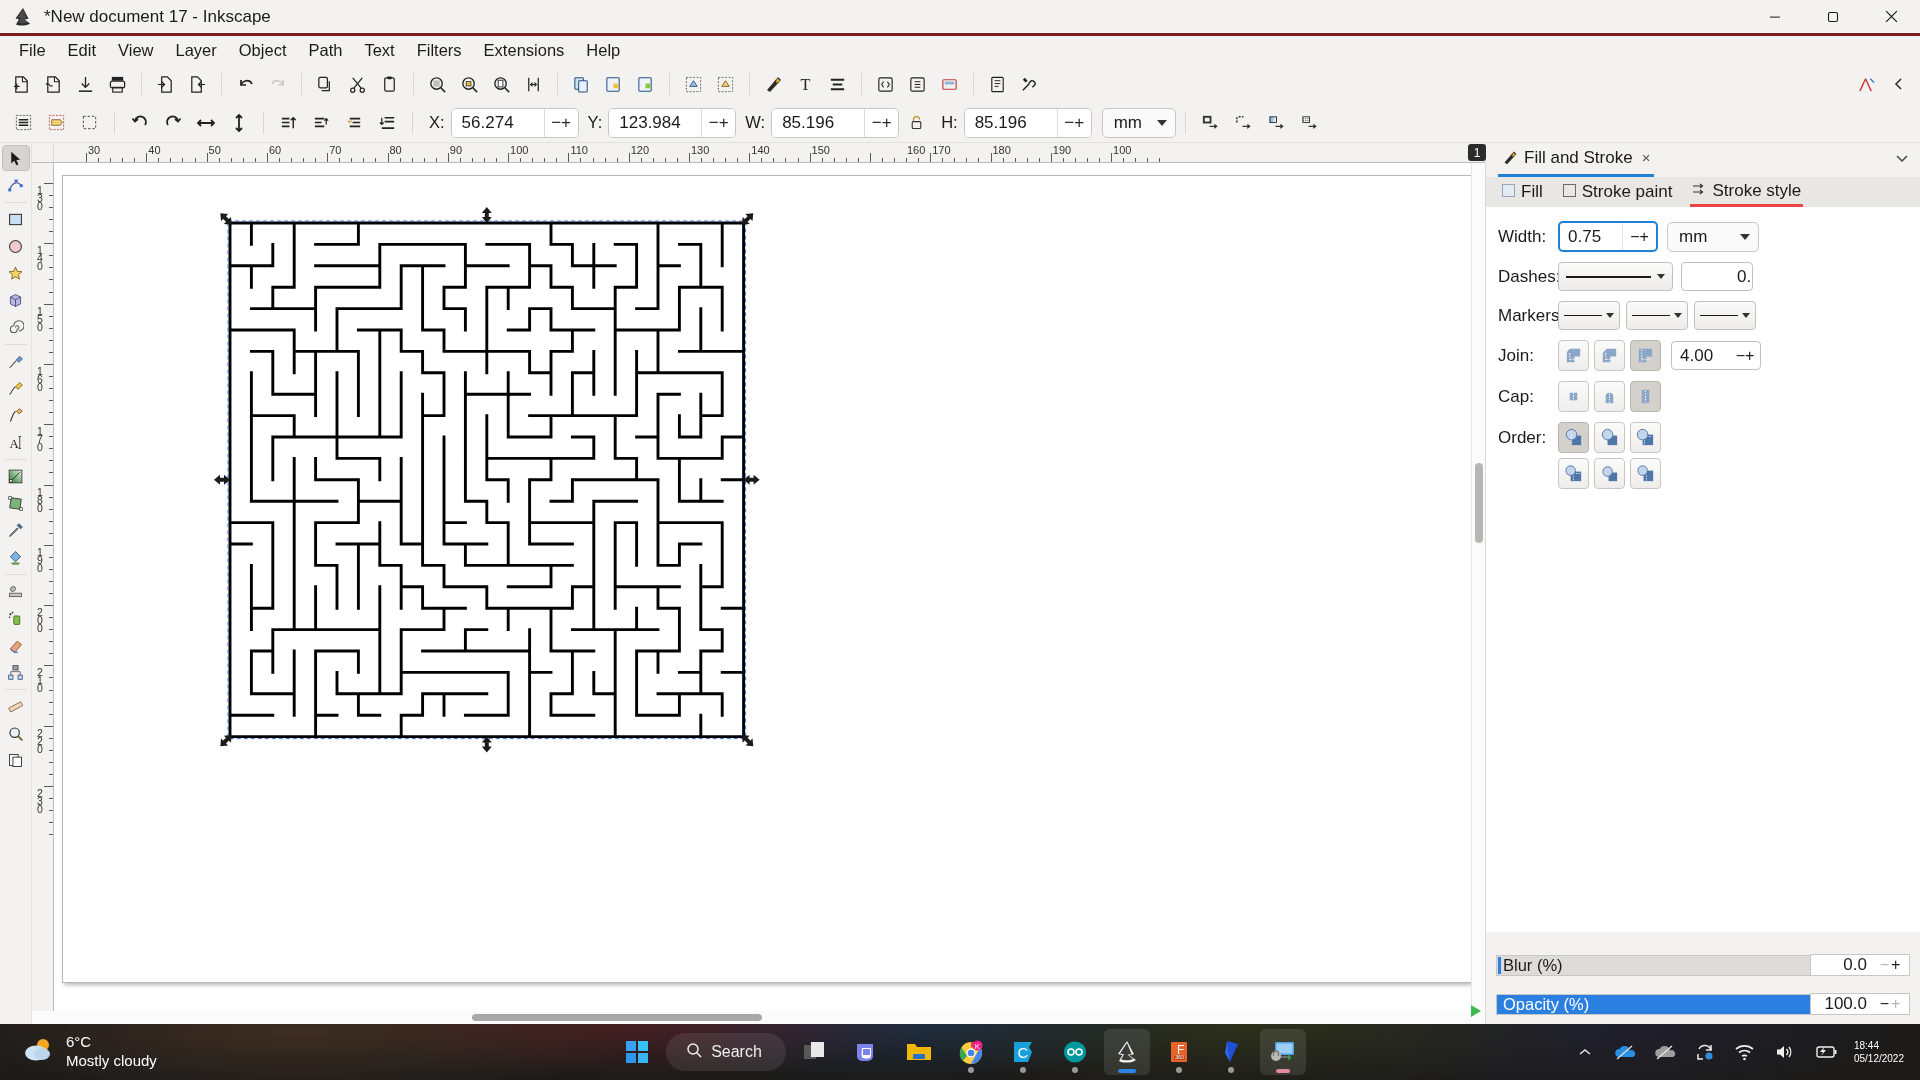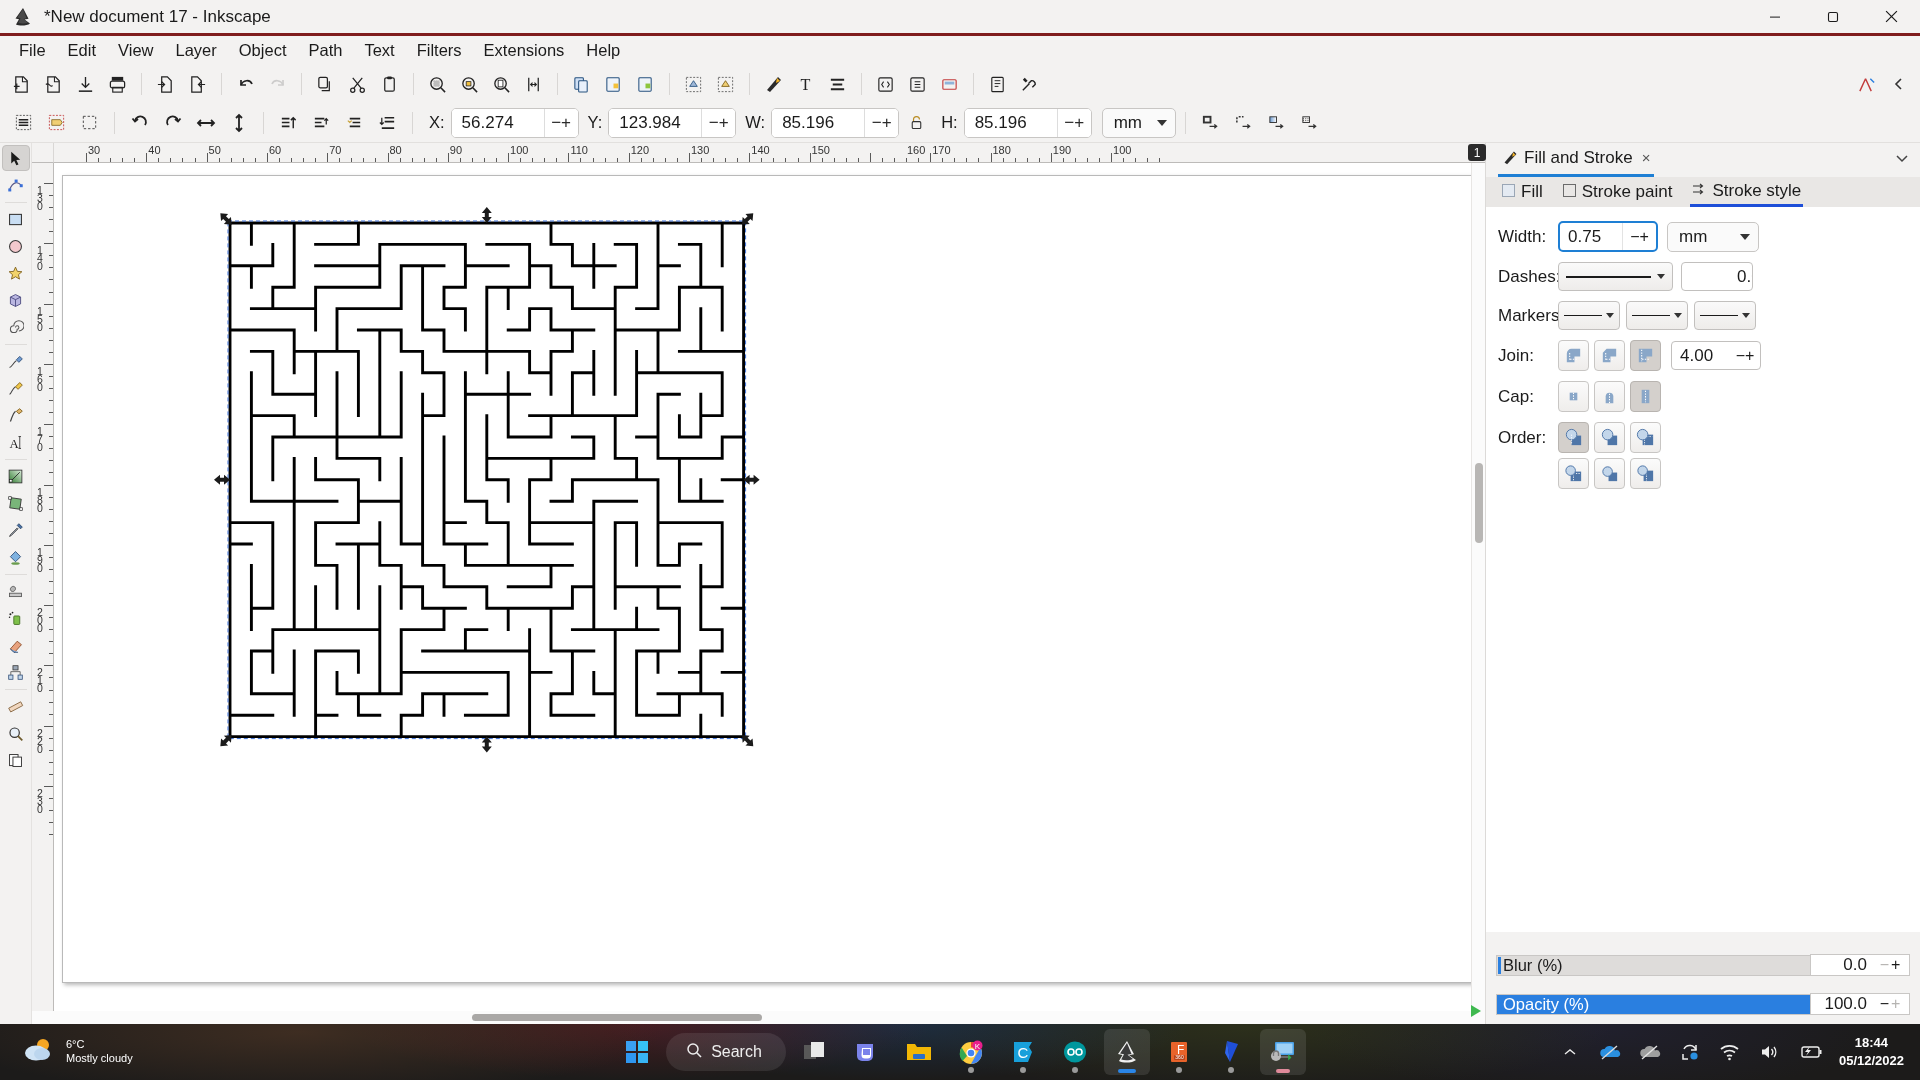--- a/index.html
+++ b/index.html
@@ -106,21 +106,21 @@
   .dock-tabs { display: flex; align-items: center; height: 34px; padding-left: 12px; }
   .dock-tab {
     display: flex; align-items: center; gap: 5px; font-size: 17px; color: #1b1b1b;
     padding: 4px 4px 6px 4px; border-bottom: 3px solid #1e7fd4;
   }
   .dock-tab .x { font-size: 15px; color: #555; margin-left: 4px; }
   .dock-collapse { margin-left: auto; margin-right: 10px; color: #333; }
 
   .fs-tabs { display: flex; align-items: center; gap: 16px; height: 30px; padding: 0 14px; background: #e9e7e5; }
   .fs-tab { display: flex; align-items: center; gap: 6px; font-size: 17px; color: #1b1b1b; height: 100%; padding: 0 2px; }
-  .fs-tab.active { border-bottom: 3px solid #1d4ed8; }
+  .fs-tab.active { border-bottom: 3px solid #ef4444; }
 
   .fs-body { background: #fff; flex: 1; padding: 14px 12px; position: relative; }
   .row { display: flex; align-items: center; margin-bottom: 10px; }
   .rlabel { width: 60px; font-size: 17px; color: #1b1b1b; }
   .field {
     display: flex; height: 31px; border: 2px solid #1e7fd4; border-radius: 5px;
     background: #fff; overflow: hidden; width: 100px;
   }
   .field .fv { flex: 1; display: flex; align-items: center; padding: 0 8px; font-size: 17px; }
   .field .fpm { width: 34px; display: flex; align-items: center; justify-content: center; gap: 1px; font-size: 16px; border-left: 1px solid #e3e3e3; }
@@ -174,32 +174,32 @@
   .tb-glow {
     position: absolute; inset: 0;
     background:
       radial-gradient(520px 90px at 300px 8px, rgba(90,60,40,.55), transparent 70%),
       radial-gradient(420px 80px at 640px 0px, rgba(120,30,40,.45), transparent 70%),
       radial-gradient(420px 80px at 900px 0px, rgba(30,70,120,.40), transparent 70%),
       radial-gradient(520px 90px at 1250px 4px, rgba(70,80,30,.38), transparent 70%),
       radial-gradient(420px 90px at 1600px 6px, rgba(40,40,80,.35), transparent 70%);
   }
   .weather { display: flex; align-items: center; gap: 10px; margin-left: 22px; position: relative; z-index: 2; }
-  .weather .wtxt { font-size: 11px; line-height: 1.25; }
+  .weather .wtxt { font-size: 15px; line-height: 1.25; }
   .tb-center { position: absolute; left: 0; right: 0; display: flex; align-items: center; justify-content: center; gap: 6px; z-index: 2; }
   .search-pill {
     display: flex; align-items: center; gap: 9px; height: 38px; padding: 0 24px 0 20px;
     background: rgba(255,255,255,.09); border-radius: 19px; font-size: 16px; color: #eee;
   }
   .tb-icon { width: 46px; height: 46px; display: flex; align-items: center; justify-content: center; position: relative; border-radius: 6px; }
   .tb-icon.active { background: rgba(255,255,255,.10); }
   .tb-icon .dot { position: absolute; bottom: 2px; left: 50%; transform: translateX(-50%); width: 6px; height: 6px; border-radius: 50%; background: #9a9a9a; }
   .tb-icon .bar { position: absolute; bottom: 2px; left: 50%; transform: translateX(-50%); width: 18px; height: 4px; border-radius: 2px; background: #2a86e8; }
   .tray { margin-left: auto; display: flex; align-items: center; gap: 14px; padding-right: 16px; position: relative; z-index: 2; }
-  .clock { font-size: 13px; line-height: 1.35; text-align: center; font-weight: bold; }
+  .clock { font-size: 10px; line-height: 1.35; text-align: left; }
 </style>
 </head>
 <body>
 
 <div class="app">
 
   <div class="titlebar">
     <div class="app-icon">
       <svg width="22" height="22" viewBox="0 0 22 22">
         <path d="M11 2 L3.5 12.5 L7 13.2 L4 18.5 C7 20 15 20 18 17.5 L12.5 13.6 L16.5 12.8 Z" fill="#2b2b2b"></path>

